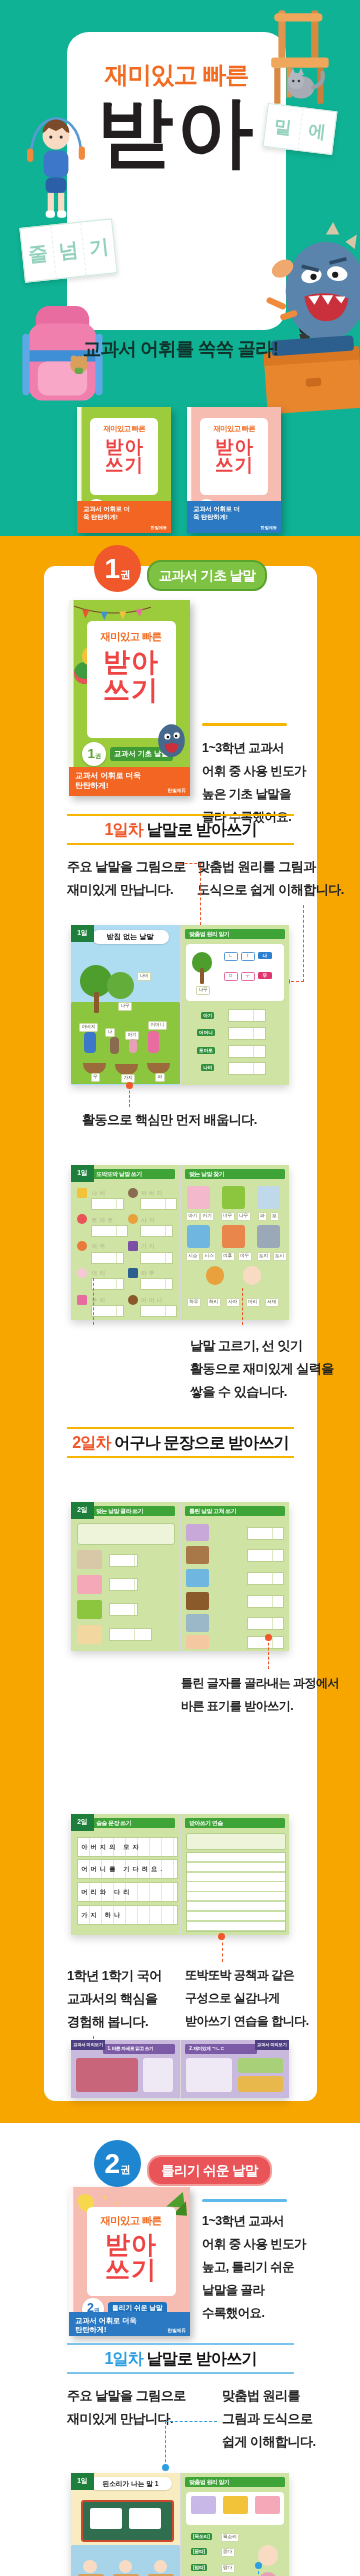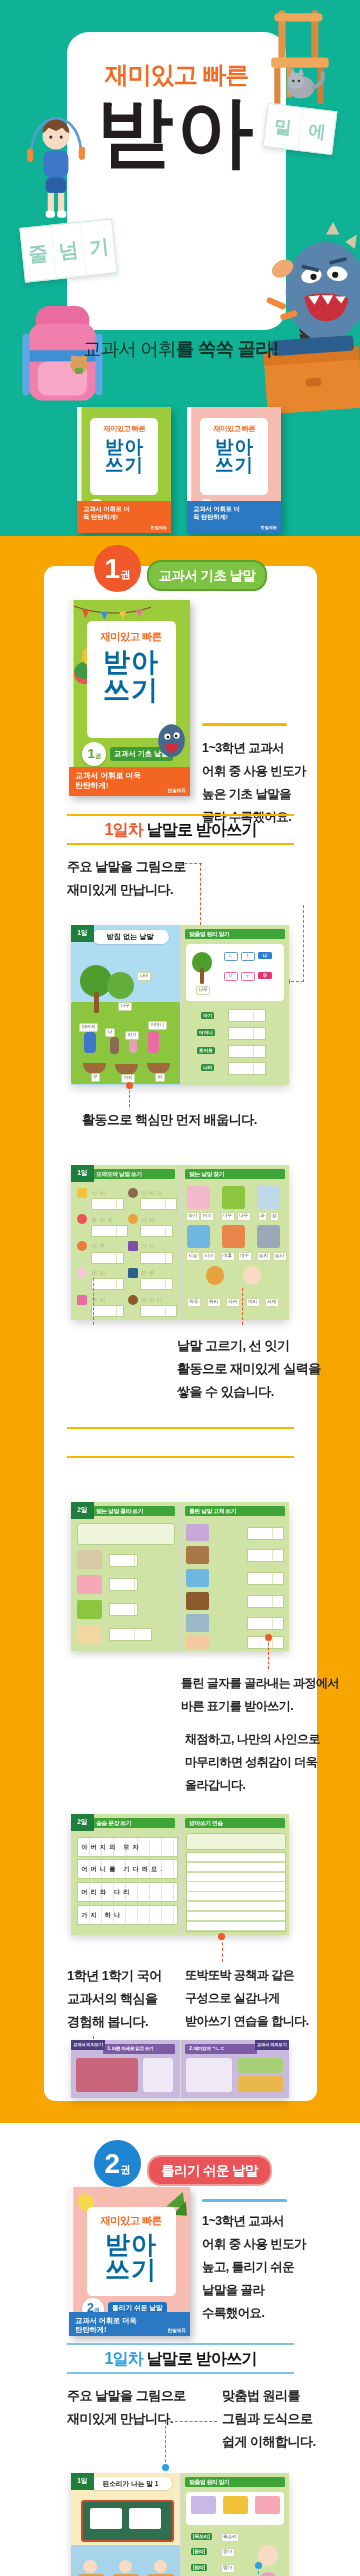--- a/index.html
+++ b/index.html
@@ -20,21 +20,21 @@
   
   .wcard{position:absolute;background:#fff;border:1.5px solid #cfe9df;display:flex;box-shadow:0 2.1px 5.2px rgba(0,0,0,.15);}
   .wcard i{flex:1;border-right:1px dashed #e3f2ea;display:flex;align-items:center;justify-content:center;
            font-style:normal;font-weight:800;color:#93d1bd;}
   .wcard i:last-child{border-right:none;}
   
   .cov{position:absolute;box-shadow:3.1px 4.1px 7.2px rgba(0,0,0,.25);background:var(--cv);}
   .cov-edge{position:absolute;left:0;top:0;bottom:0;width:3.6px;background:#ffffffd9;border-right:0.5px solid #00000022;}
   .cov-panel{position:absolute;background:#fff;border-radius:5.2px;text-align:center;}
   .cov-brand{font-weight:900;color:#F26B21;letter-spacing:-0.5px;}
-  .cov-title{font-weight:900;color:#0369a1;line-height:1.02;letter-spacing:1px;}
+  .cov-title{font-weight:900;color:#ef4444;line-height:1.02;letter-spacing:1px;}
   .cov-badge{position:absolute;background:#fff;border-radius:50%;text-align:center;box-shadow:0 1px 2.1px rgba(0,0,0,.2);}
   .cov-badge .n{font-weight:900;color:var(--nm);}
   .cov-badge .g{font-weight:800;color:var(--nm);}
   .cov-label{position:absolute;background:var(--lb);color:#fff;font-weight:800;border-radius:3.1px;display:flex;align-items:center;padding:0 4.1px;white-space:nowrap;}
   .cov-band{position:absolute;left:0;right:0;bottom:0;background:var(--bd);color:#fff;font-weight:800;}
   .cov-band .bt{position:absolute;left:6.2px;top:4.1px;line-height:1.25;}
   .cov-band .pub{position:absolute;right:4.1px;bottom:3.1px;color:#fff;font-weight:700;opacity:.95;}
   
   .badge{position:absolute;border-radius:50%;color:#fff;text-align:center;}
   .badge .bn{font-weight:900;}
@@ -167,21 +167,21 @@
     <svg class="abs" style="left:260px;top:334px" width="103" height="85" viewBox="0 0 200 165">
       <g transform="rotate(-4 100 80)">
         <rect x="10" y="30" width="185" height="120" rx="10" fill="#E8862E"></rect>
         <rect x="10" y="30" width="185" height="26" fill="#D97722"></rect>
         <rect x="26" y="8" width="160" height="30" rx="8" fill="#2C5F8E"></rect>
         <rect x="88" y="86" width="30" height="16" rx="6" fill="#C96A1C"></rect>
       </g>
     </svg>
 
     <div class="tag" style="top:336px;">
-      <span style="font-weight:400">교과서 어휘</span><span>를 쏙쏙 골라!</span>
+      <span style="font-weight:700">교과서 어휘</span><span>를 쏙쏙 골라!</span>
     </div>
 
     <div class="cov" style="left:77px;top:407px;width:94px;height:126px;--cv:#9CCB3B;--bd:#F26522;--lb:#3F9C35;--nm:#5FA132;">
       <div class="cov-edge"></div>
       <div class="cov-panel" style="left:13.4px;top:11.3px;width:68px;height:77px;">
         <div class="cov-brand" style="font-size:7.2px;margin-top:6.2px;">재미있고 빠른</div>
         <div class="cov-title" style="font-size:18.5px;width:44px;margin:3.1px auto 0;">받아 쓰기</div>
       </div>
       <div class="cov-badge" style="left:10.3px;top:92px;width:18.5px;height:18.5px;line-height:18.5px;">
         <span class="n" style="font-size:10.3px;">1</span><span class="g" style="font-size:5.2px;">권</span>
@@ -261,20 +261,24 @@
 
   <div class="rule" style="top:814px;background:#F7B500;"></div>
   <div class="day" style="top:820px;">
     <span style="color:#F0582B">1일차</span><span> 낱말로 받아쓰기</span>
   </div>
   <div class="rule" style="top:843px;background:#F7B500;"></div>
 
   <div class="ann" style="left:67px;top:855px;">
     <div>주요 낱말을 그림으로</div>
       <div>재미있게 만납니다.</div>
+  </div>
+  <div class="ann" style="left:197px;top:855px;">
+    <div>맞춤법 원리를 그림과</div>
+      <div>도식으로 쉽게 이해합니다.</div>
   </div>
   <div class="dh" style="left:175px;top:863px;width:27px;"></div>
   <div class="dv" style="left:200px;top:863px;height:67px;"></div>
   <div class="dot" style="left:197px;top:927px;"></div>
   <div class="dv" style="left:303px;top:905px;height:77px;"></div>
   <div class="dot" style="left:283px;top:978px;"></div>
   <div class="dh" style="left:286px;top:981px;width:17.5px;"></div>
 
   <div class="spread" style="left:71px;top:925px;width:218px;height:160px;">
     <div class="pg" style="--pg:#AEDCF0;">
@@ -390,27 +394,30 @@
       <div class="mchip" style="left:6.2px;top:133px;">하루</div>
       <div class="mchip" style="left:26px;top:133px;">허리</div>
       <div class="mchip" style="left:45px;top:133px;">사자</div>
       <div class="mchip" style="left:65px;top:133px;">머리</div>
       <div class="mchip" style="left:84px;top:133px;">서재</div>
     </div>
   </div>
 
   <div class="dv" style="left:93px;top:1278px;height:47px;"></div>
   <div class="dv" style="left:242px;top:1288px;height:37px;"></div>
-  <div class="ann" style="left:177px;top:1334px;">
+  <div class="ann" style="left:190px;top:1334px;">
     <div>낱말 고르기, 선 잇기</div>
       <div>활동으로 재미있게 실력을</div>
       <div>쌓을 수 있습니다.</div>
   </div>
 
   <div class="rule" style="top:1427px;background:#F7B500;"></div>
+  <div class="day" style="top:1433px;">
+    <span style="color:#F0582B">2일차</span><span> 어구나 문장으로 받아쓰기</span>
+  </div>
   <div class="rule" style="top:1456px;background:#F7B500;"></div>
 
 
   <div class="spread" style="left:71px;top:1502px;width:218px;height:149px;">
     <div class="pg" style="--pg:#CFE3A4;">
       <div class="tab">2일</div>
       <div class="pg-hdr" style="left:20.6px;">맞는 낱말 골라 쓰기</div>
       <div class="sqr" style="left:6.2px;top:20.6px;width:96px;height:20.6px;background:#EDF4DA;border:0.5px solid #b5cf8e;border-radius:3.1px;"></div>
       <div class="sqr" style="left:6.2px;top:48px;width:25px;height:18.5px;background:#D8C8A8;border-radius:2.1px;"></div>
       <div class="wgrid" style="left:38px;top:52px;width:27px;height:11.3px;"></div>
@@ -438,25 +445,20 @@
     </div>
   </div>
 
   <div class="dv" style="left:268px;top:1638px;height:31px;"></div>
   <div class="dot" style="left:265px;top:1634px;"></div>
   <div class="ann" style="left:181px;top:1672px;font-size:12px;">
     <div>틀린 글자를 골라내는 과정에서</div>
       <div>바른 표기를 받아쓰기.</div>
   </div>
 
-  <div class="ann" style="left:185px;top:1728px;font-size:12px;">
-    <div>채점하고, 나만의 사인으로</div>
-      <div>마무리하면 성취감이 더욱</div>
-      <div>올라갑니다.</div>
-  </div>
 
   <div class="spread" style="left:71px;top:1814px;width:218px;height:121px;">
     <div class="pg" style="--pg:#CFE3A4;">
       <div class="tab">2일</div>
       <div class="pg-hdr" style="left:20.6px;">술술 문장 쓰기</div>
       <div class="sent" style="left:6.2px;top:23px;width:96px;height:17.5px;">아버지의 모자</div>
       <div class="sent" style="left:6.2px;top:45px;width:96px;height:17.5px;">어머니를 기다려요.</div>
       <div class="sent" style="left:6.2px;top:68px;width:96px;height:17.5px;">머리와 다리</div>
       <div class="sent" style="left:6.2px;top:91px;width:96px;height:17.5px;">가지 하나</div>
     </div>

